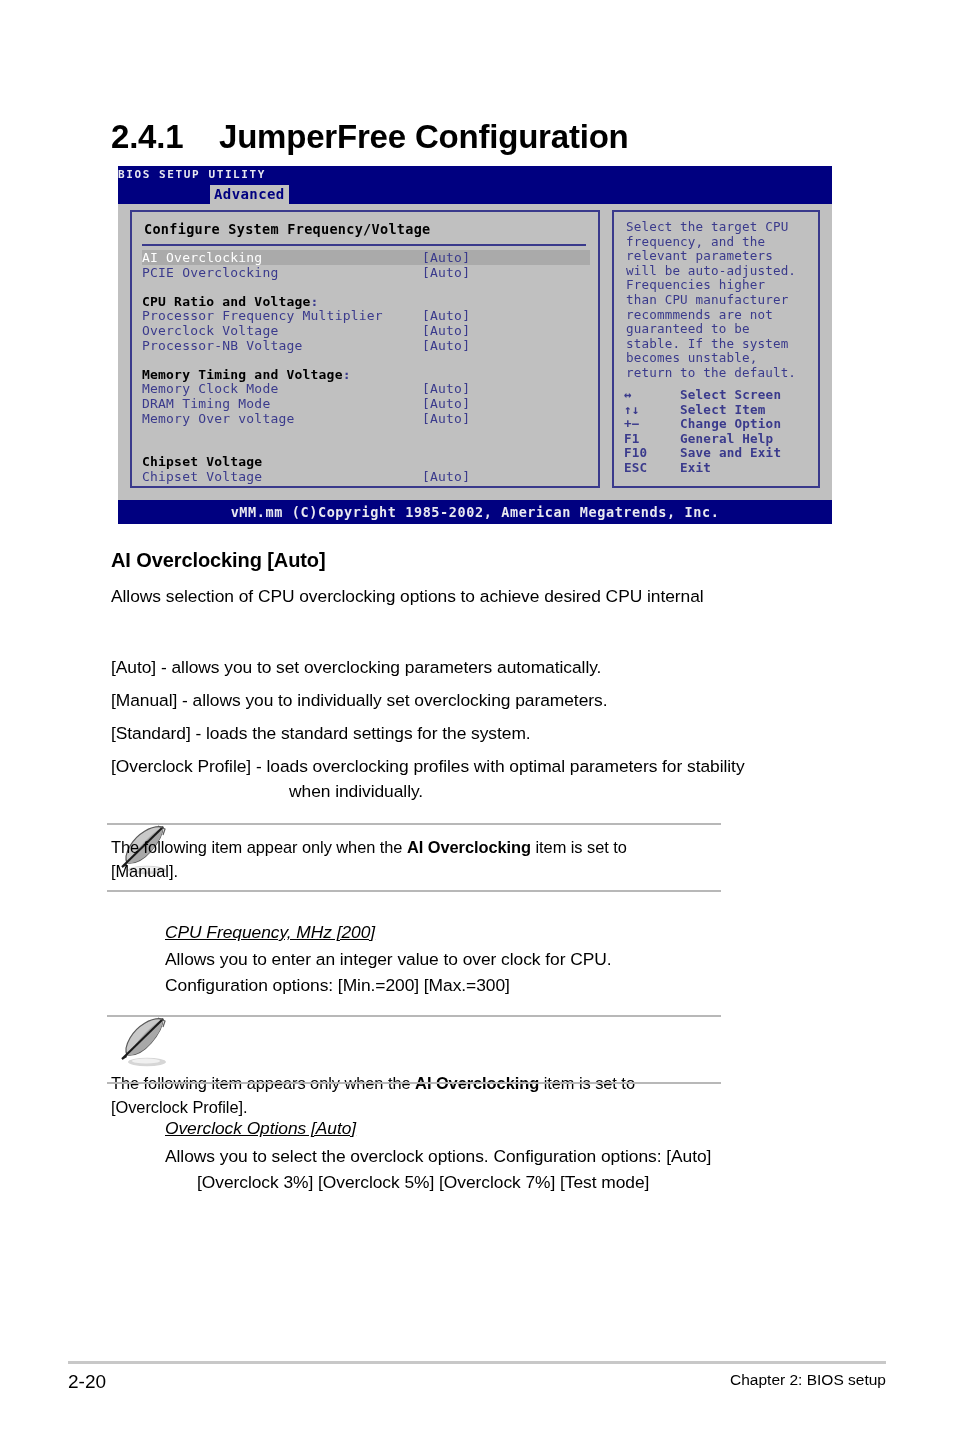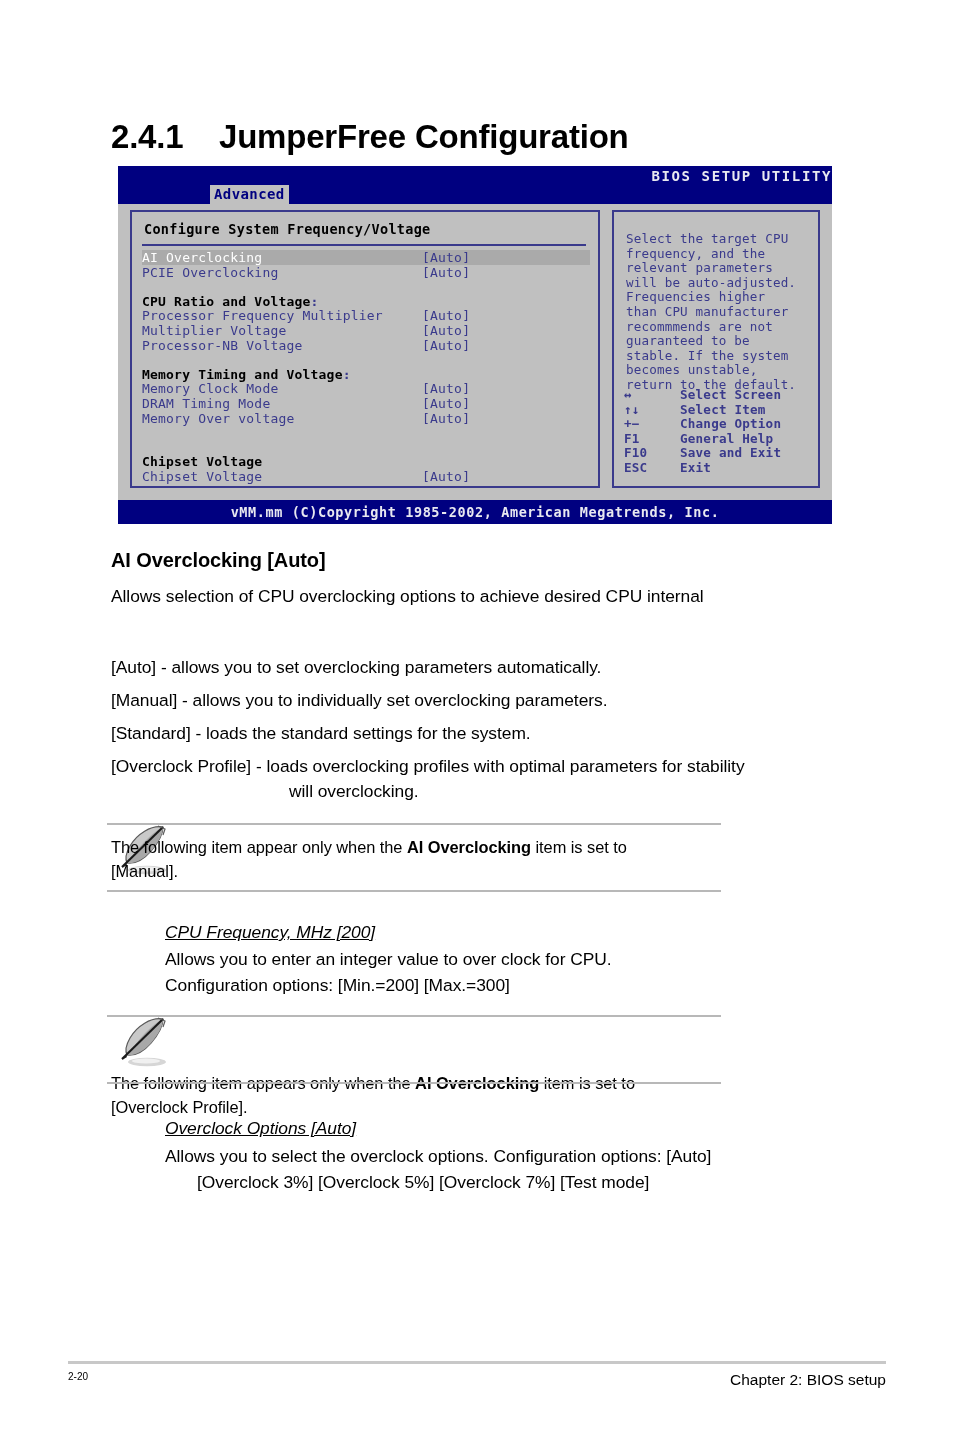--- a/index.html
+++ b/index.html
@@ -41,23 +41,23 @@
     -webkit-font-smoothing: none;
   }
   .bios-titlebar {
     position: relative;
     height: 38px;
     background: #000080;
   }
   .bios-title {
     position: absolute;
     left: 0; right: 0; top: 2px;
-    text-align: right;
+    text-align: left;
     color: #e8e8f0;
-    font-size: 14px;
+    font-size: 11px;
     font-weight: bold;
     letter-spacing: 1.6px;
   }
   .bios-tab {
     position: absolute;
     left: 92px; top: 19px;
     padding: 0 4px 1px 4px;
     background: #c0c0c0;
     color: #000080;
     font-size: 14px;
@@ -119,21 +119,20 @@
 
   .help {
     position: absolute;
     left: 12px; top: 8px;
     width: 186px;
     font-size: 12.6px;
     line-height: 14.6px;
     color: #3a3a8c;
     letter-spacing: 0.15px;
     white-space: pre;
-    margin-top: 12px;
   }
   .keys {
     position: absolute;
     left: 10px; top: 176px;
     width: 190px;
     font-size: 12.6px;
     line-height: 14.6px;
     color: #3a3a8c;
     font-weight: bold;
     letter-spacing: 0.2px;
@@ -189,21 +188,21 @@
   
   .foot-rule {
     position: absolute;
     left: 68px; top: 1361px;
     width: 818px; height: 3px;
     background: #c8c8c8;
   }
   .foot-left {
     position: absolute;
     left: 68px; top: 1371px;
-    font-size: 10px;
+    font-size: 19px;
   }
   .foot-right {
     position: absolute;
     right: 68px; top: 1371px;
     font-size: 15.5px;
   }
 </style>
 </head>
 <body>
 
@@ -224,21 +223,21 @@
 
       <div class="panel panel-left">
         <div class="pl-title">Configure System Frequency/Voltage</div>
         <div class="pl-rule"></div>
         <div class="rows" id="bios-rows">
             <div class="row sel"><span class="lbl">AI Overclocking</span><span class="val">[Auto]</span></div>
             <div class="row"><span class="lbl">PCIE Overclocking</span><span class="val">[Auto]</span></div>
             <div class="row gap"></div>
             <div class="row group"><span class="lbl">CPU Ratio and Voltage<span class="suffix">:</span></span></div>
             <div class="row"><span class="lbl">Processor Frequency Multiplier</span><span class="val">[Auto]</span></div>
-            <div class="row"><span class="lbl">Multiplier Voltage</span><span class="val">[Auto]</span></div>
+            <div class="row"><span class="lbl">Overclock Voltage</span><span class="val">[Auto]</span></div>
             <div class="row"><span class="lbl">Processor-NB Voltage</span><span class="val">[Auto]</span></div>
             <div class="row gap"></div>
             <div class="row group"><span class="lbl">Memory Timing and Voltage<span class="suffix">:</span></span></div>
             <div class="row"><span class="lbl">Memory Clock Mode</span><span class="val">[Auto]</span></div>
             <div class="row"><span class="lbl">DRAM Timing Mode</span><span class="val">[Auto]</span></div>
             <div class="row"><span class="lbl">Memory Over voltage</span><span class="val">[Auto]</span></div>
             <div class="row gap"></div>
             <div class="row gap"></div>
             <div class="row group"><span class="lbl">Chipset Voltage</span></div>
             <div class="row"><span class="lbl">Chipset Voltage</span><span class="val">[Auto]</span></div>
@@ -273,21 +272,21 @@
   </div>
 
   <div class="h3" style="left:111px; top:549px;">AI Overclocking [Auto]</div>
 
   <div class="p" style="left:111px; top:584px; width:740px;">Allows selection of CPU overclocking options to achieve desired CPU internal</div>
 
   <div class="p" style="left:111px; top:655px; width:760px;">[Auto] - allows you to set overclocking parameters automatically.</div>
   <div class="p" style="left:111px; top:721px; width:760px;">[Standard] - loads the standard settings for the system.</div>
   <div class="p" style="left:111px; top:688px; width:760px;">[Manual] - allows you to individually set overclocking parameters.</div>
   <div class="p" style="left:111px; top:754px; width:760px;">[Overclock Profile] - loads overclocking profiles with optimal parameters for stability</div>
-  <div class="p hang" style="left:111px; top:779px; width:760px;">will overclocking.</div>
+  <div class="p hang" style="left:111px; top:779px; width:760px;">when individually.</div>
 
   <div class="quill" style="left:113px; top:822px;">
     <svg viewBox="0 0 62 58" width="62" height="58" aria-hidden="true">
       <ellipse cx="34" cy="48" rx="19" ry="4.2" fill="#d6d6d6"></ellipse>
       <ellipse cx="33" cy="47" rx="14" ry="2.6" fill="#f0f0f0"></ellipse>
       <path d="M50 5 C38 3 24 12 17 24 C13 31 12 37 14 41 C22 42 31 37 38 29 C45 21 50 12 50 5 Z" fill="#c9c9c9" stroke="#5a5a5a" stroke-width="1.2"></path>
       <path d="M50 5 C42 9 31 19 22 31 C18 36 15 40 14 41 C22 42 31 37 38 29 C45 21 50 12 50 5 Z" fill="#a8a8a8"></path>
       <path d="M50 5 L9 45" stroke="#1a1a1a" stroke-width="2.1" fill="none"></path>
       <path d="M13 41 L9 46 L14 43 Z" fill="#1a1a1a"></path>
       <path d="M45 4 L52 7 L50 13" fill="none" stroke="#5a5a5a" stroke-width="1.2"></path>

